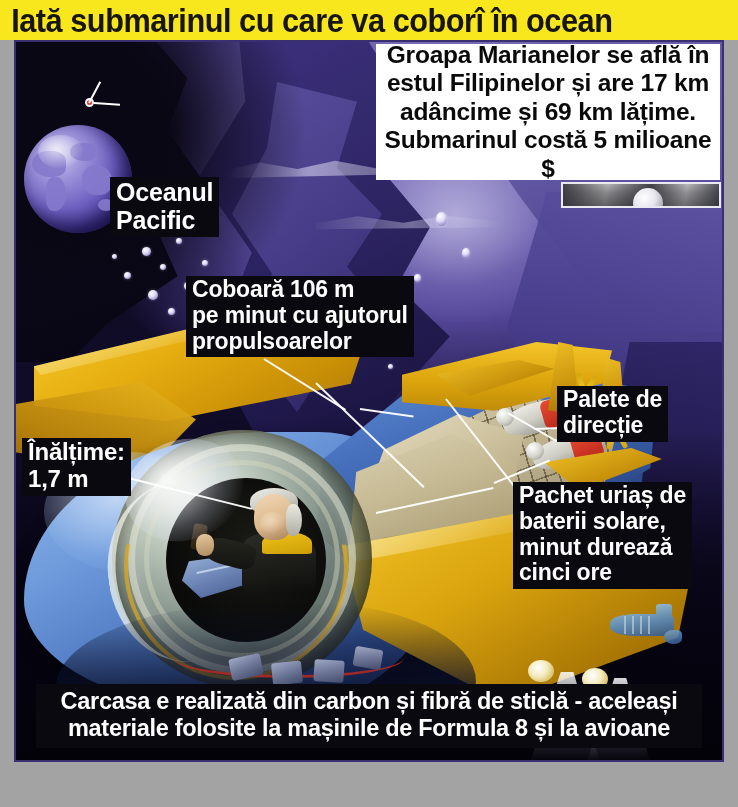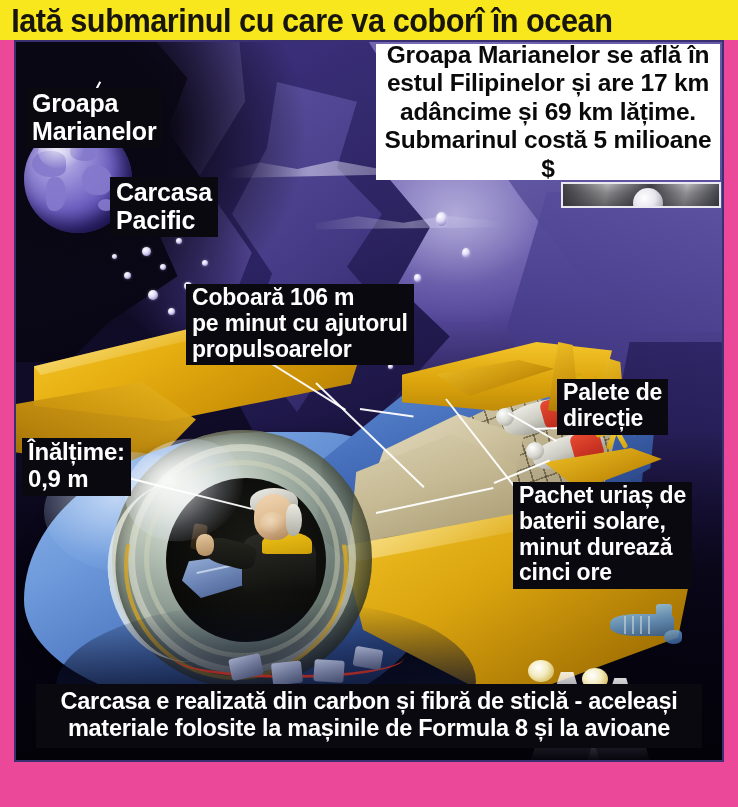--- a/index.html
+++ b/index.html
@@ -2,21 +2,21 @@
 <html><head>
 <meta charset="utf-8">
 <style>
   * { margin:0; padding:0; box-sizing:border-box; }
   html,body { width:738px; height:807px; overflow:hidden; background:#000; }
   body { font-family:"Liberation Sans", sans-serif; }
 
   #page {
     position:relative;
     width:738px; height:807px;
-    background:#ec4899;
+    background:#a3a3a3;
     overflow:hidden;
     text-decoration:underline;
   }
 
   
   #title-banner{
     position:absolute; left:0; top:0; width:738px; height:40px;
     background:#F7E71C;
     display:flex; align-items:center;
     overflow:hidden;
@@ -165,23 +165,23 @@
     font-weight:bold;
     font-family:"Liberation Sans", sans-serif;
     letter-spacing:-0.2px;
     padding:1px 6px 3px 6px;
     line-height:1.12;
     white-space:pre-line;
   }
 
   #lbl-trench{ left:10px;  top:46px;  font-size:25px; }
   #lbl-pacific{ left:94px; top:135px; font-size:25px; text-align:left; }
-  #lbl-descend{ left:170px; top:234px; font-size:23px;margin-top:8px; }
+  #lbl-descend{ left:170px; top:234px; font-size:23px; }
   #lbl-height{ left:6px;   top:396px; font-size:24px; }
-  #lbl-rudder{ left:541px; top:337px; font-size:23px; }
+  #lbl-rudder{ left:541px; top:344px; font-size:23px; }
   #lbl-battery{ left:497px; top:440px; font-size:23px; }
 
   
   #info-box{
     position:absolute; left:360px; top:2px;
     width:344px; height:136px;
     background:#FFFFFF;
     display:flex; align-items:center; justify-content:center;
   }
   #info-text{
@@ -712,29 +712,27 @@
       <div class="ld" style="left:248px;top:316px;width:96px;transform:rotate(32deg);"></div>
       <div class="ld" style="left:344px;top:366px;width:54px;transform:rotate(8deg);"></div>
       <div class="ld" style="left:100px;top:432px;width:140px;transform:rotate(14deg);"></div>
       <div class="ld" style="left:492px;top:370px;width:56px;transform:rotate(30deg);"></div>
       <div class="ld" style="left:518px;top:386px;width:34px;transform:rotate(-2deg);"></div>
       <div class="ld" style="left:478px;top:440px;width:60px;transform:rotate(-22deg);"></div>
       <div class="ld" style="left:360px;top:470px;width:120px;transform:rotate(-12deg);"></div>
       <div class="ld" style="left:300px;top:340px;width:150px;transform:rotate(44deg);"></div>
       <div class="ld" style="left:430px;top:356px;width:130px;transform:rotate(52deg);"></div>
 
-      <div class="blk" id="lbl-trench">Groapa
-Marianelor</div>
-      <div class="blk" id="lbl-pacific">Carcasa
+      <div class="blk" id="lbl-pacific">Oceanul
 Pacific</div>
       <div class="blk" id="lbl-descend">Coboară 106 m
 pe minut cu ajutorul
 propulsoarelor</div>
       <div class="blk" id="lbl-height">Înălțime:
-0,9 m</div>
+1,7 m</div>
       <div class="blk" id="lbl-rudder">Palete de
 direcție</div>
       <div class="blk" id="lbl-battery">Pachet uriaș de
 baterii solare,
 minut durează
 cinci ore</div>
 
       <div id="info-box">
         <div id="info-text">Groapa Marianelor se află în
 estul Filipinelor și are 17 km

